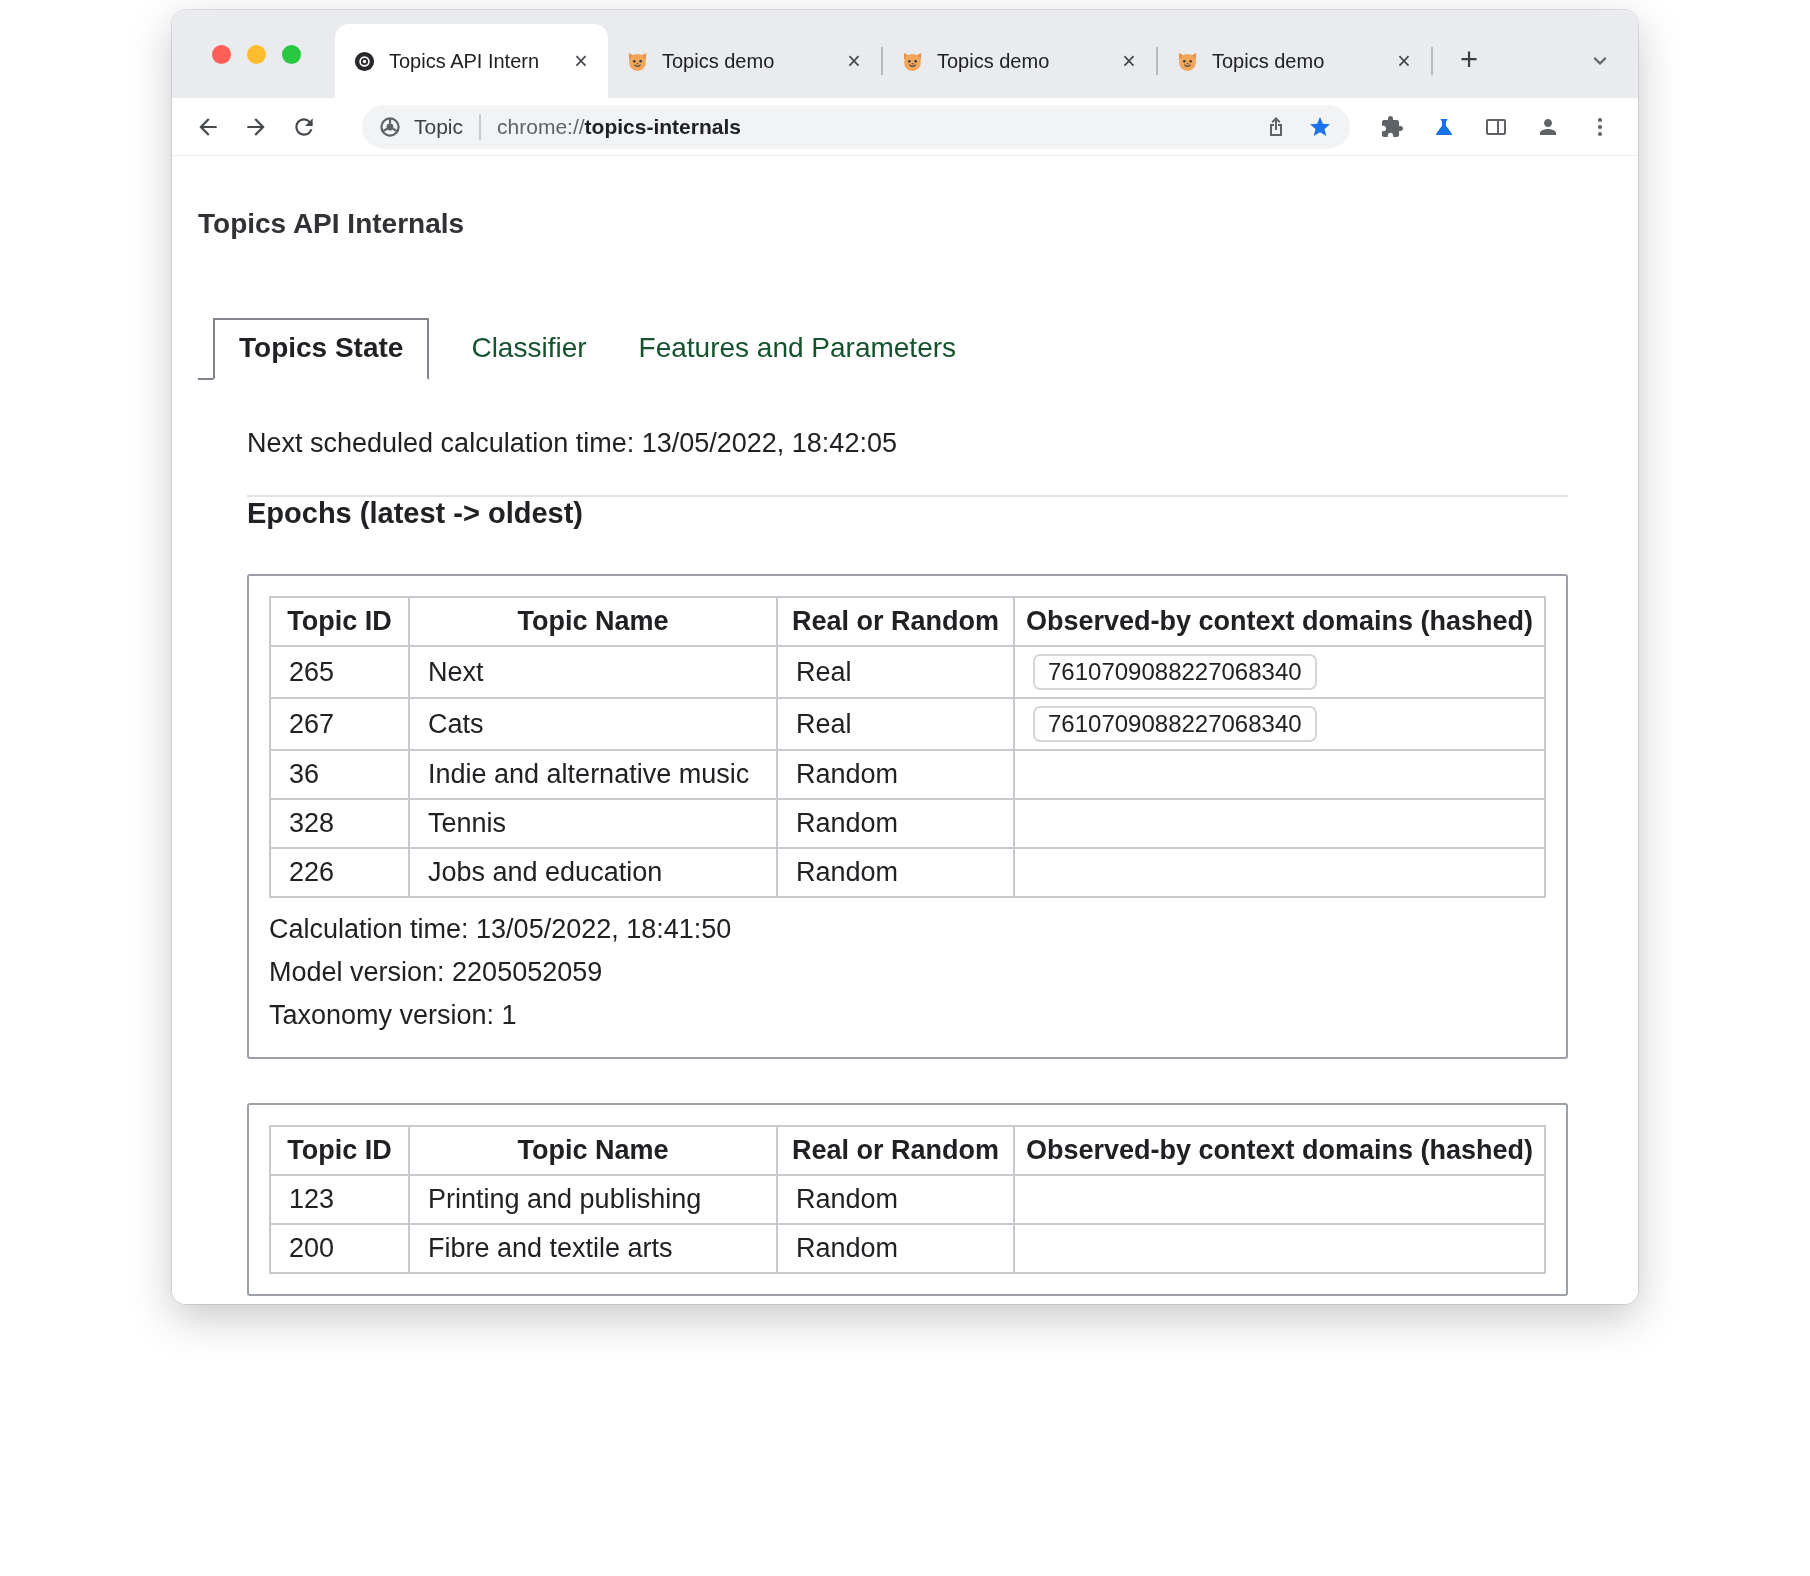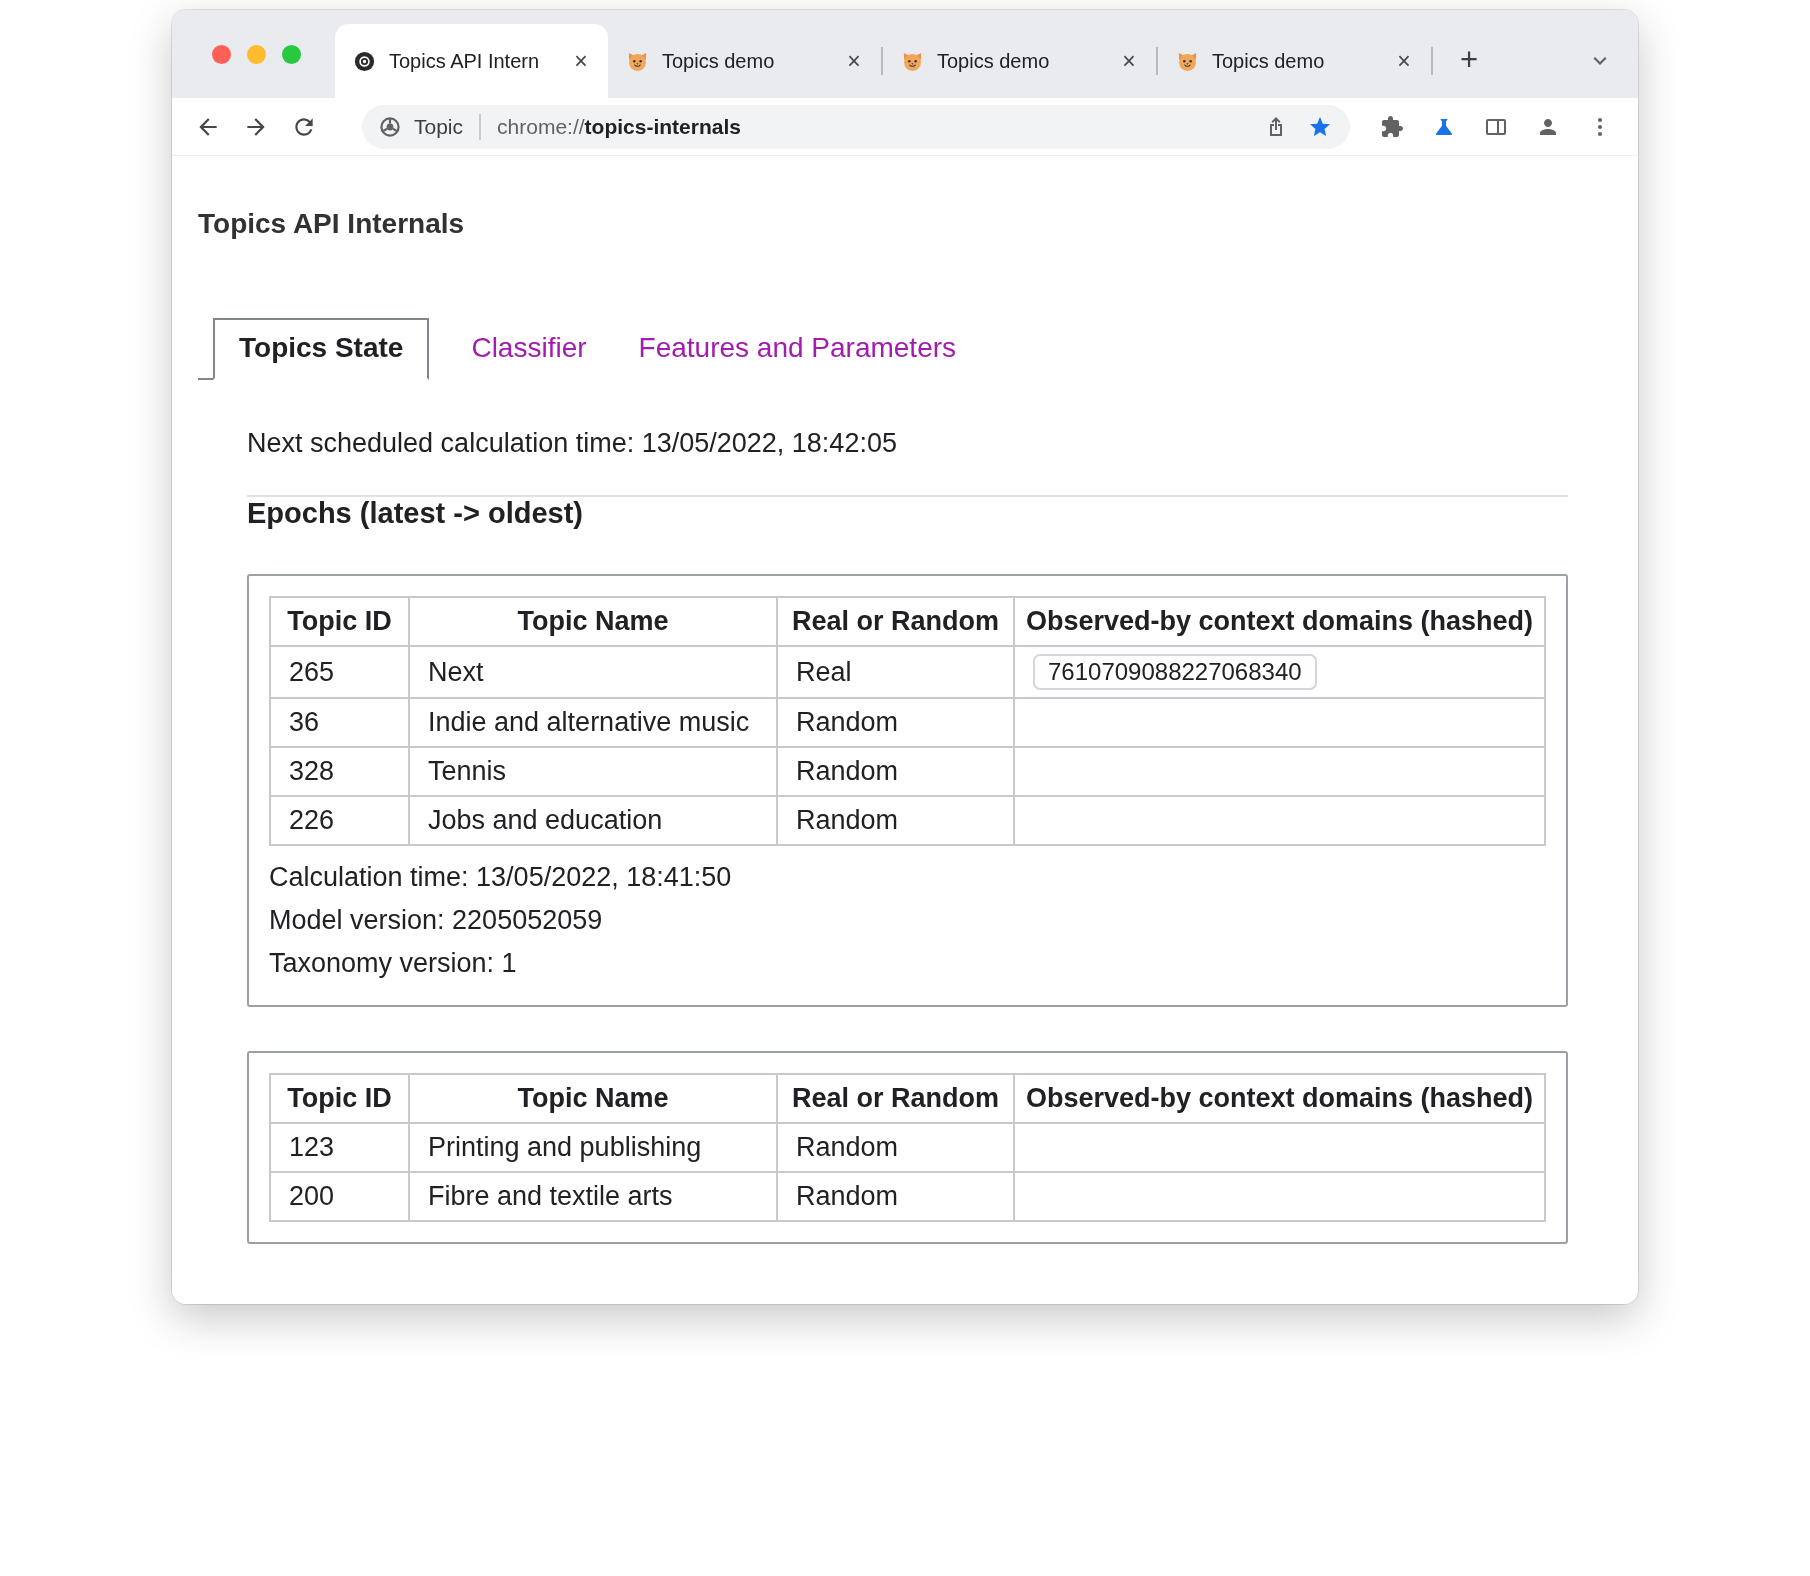--- a/index.html
+++ b/index.html
@@ -58,21 +58,21 @@
   .icon-btn.blue svg{fill:var(--accent-blue);}
   .omni-share{margin-left:auto;}
   .nav-right{display:flex;align-items:center;margin-left:auto;}
   .nav-right .icon-btn{width:52px;}
 
   
   .content{flex:1;background:#fff;overflow:hidden;}
   h1{font-size:28px;font-weight:700;color:#313235;margin:52px 11px 0 26px;}
   .page-tabs{display:flex;align-items:flex-end;margin:78px 0 0 26px;font-size:28px;line-height:1.15;}
   .tab-stub{width:15px;height:2px;background:#80868b;align-self:flex-end;flex:none;}
-  .ptab{padding:12px 24px 14px;color:#a21caf;border:2px solid transparent;cursor:pointer;white-space:nowrap;}
+  .ptab{padding:12px 24px 14px;color:#14532d;border:2px solid transparent;cursor:pointer;white-space:nowrap;}
   .ptab.active{font-weight:700;color:#202124;border-color:#80868b;border-bottom-color:#ffffff;margin-right:16px;}
   .panel{margin:0 70px 0 75px;}
   .next-calc{margin-top:48px;font-size:27px;color:#202124;}
   hr.hdiv{border:none;border-top:2px solid #e0e2e6;margin:36px 0 0;}
   .epochs-h{font-size:29px;font-weight:700;color:#202124;}
   .epoch{margin-top:44px;border:2px solid #9aa0a6;border-radius:3px;padding:20px;background:#fff;}
   .etable{border-collapse:collapse;width:100%;font-size:27px;color:#202124;}
   .etable th,.etable td{border:2px solid #c6c9cd;}
   .etable th{font-weight:700;text-align:center;padding:8px 10px;height:48px;}
   .etable td{padding:7px 12px 7px 18px;height:49px;text-align:left;}
@@ -262,20 +262,26 @@
                 </tr>
               </thead>
               <tbody>
                 <tr>
                   <td class="c-id">265</td>
                   <td class="c-name">Next</td>
                   <td class="c-type">Real</td>
                   <td class="c-dom"><span class="hash-chip">7610709088227068340</span></td>
                 </tr>
                 <tr>
+                  <td class="c-id">267</td>
+                  <td class="c-name">Cats</td>
+                  <td class="c-type">Real</td>
+                  <td class="c-dom"><span class="hash-chip">7610709088227068340</span></td>
+                </tr>
+                <tr>
                   <td class="c-id">36</td>
                   <td class="c-name">Indie and alternative music</td>
                   <td class="c-type">Random</td>
                   <td class="c-dom"></td>
                 </tr>
                 <tr>
                   <td class="c-id">328</td>
                   <td class="c-name">Tennis</td>
                   <td class="c-type">Random</td>
                   <td class="c-dom"></td>

